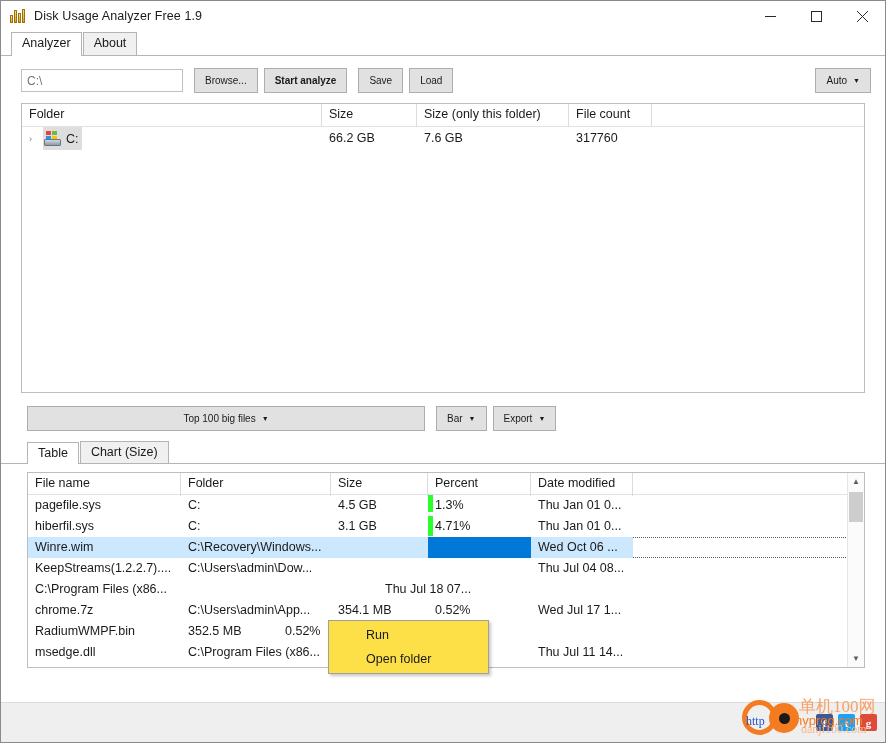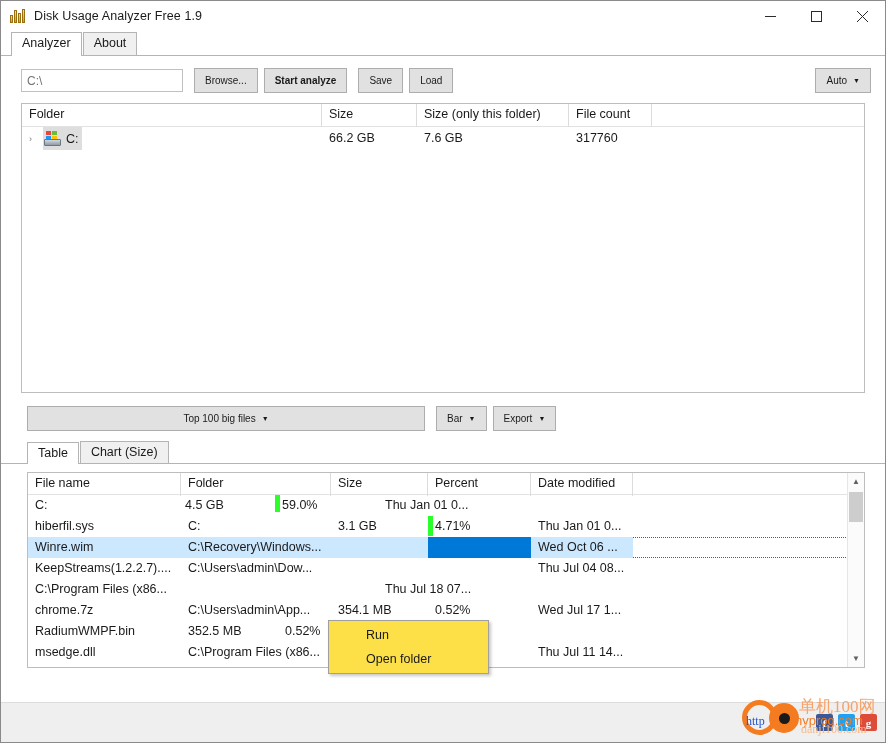--- a/index.html
+++ b/index.html
@@ -447,25 +447,26 @@
         <div class="th" style="width:153px">File name</div>
         <div class="th" style="width:150px">Folder</div>
         <div class="th" style="width:97px">Size</div>
         <div class="th" style="width:103px">Percent</div>
         <div class="th" style="width:102px">Date modified</div>
         <div class="th" style="width:186px;border-right:none"></div>
       </div>
       <div class="tbl-body">
 
         <div class="trow">
+          <div class="tcell" style="width:153px">pagefile.sys</div>
           <div class="tcell" style="width:150px">C:</div>
           <div class="tcell" style="width:97px">4.5 GB</div>
           <div class="tcell pct" style="width:103px">
             <span class="pctbar" style="height:18px"></span>
-            <span>59.0%</span>
+            <span>1.3%</span>
           </div>
           <div class="tcell" style="width:102px">Thu Jan 01 0...</div>
         </div>
 
         <div class="trow">
           <div class="tcell" style="width:153px">hiberfil.sys</div>
           <div class="tcell" style="width:150px">C:</div>
           <div class="tcell" style="width:97px">3.1 GB</div>
           <div class="tcell pct" style="width:103px">
             <span class="pctbar" style="height:21px"></span>

